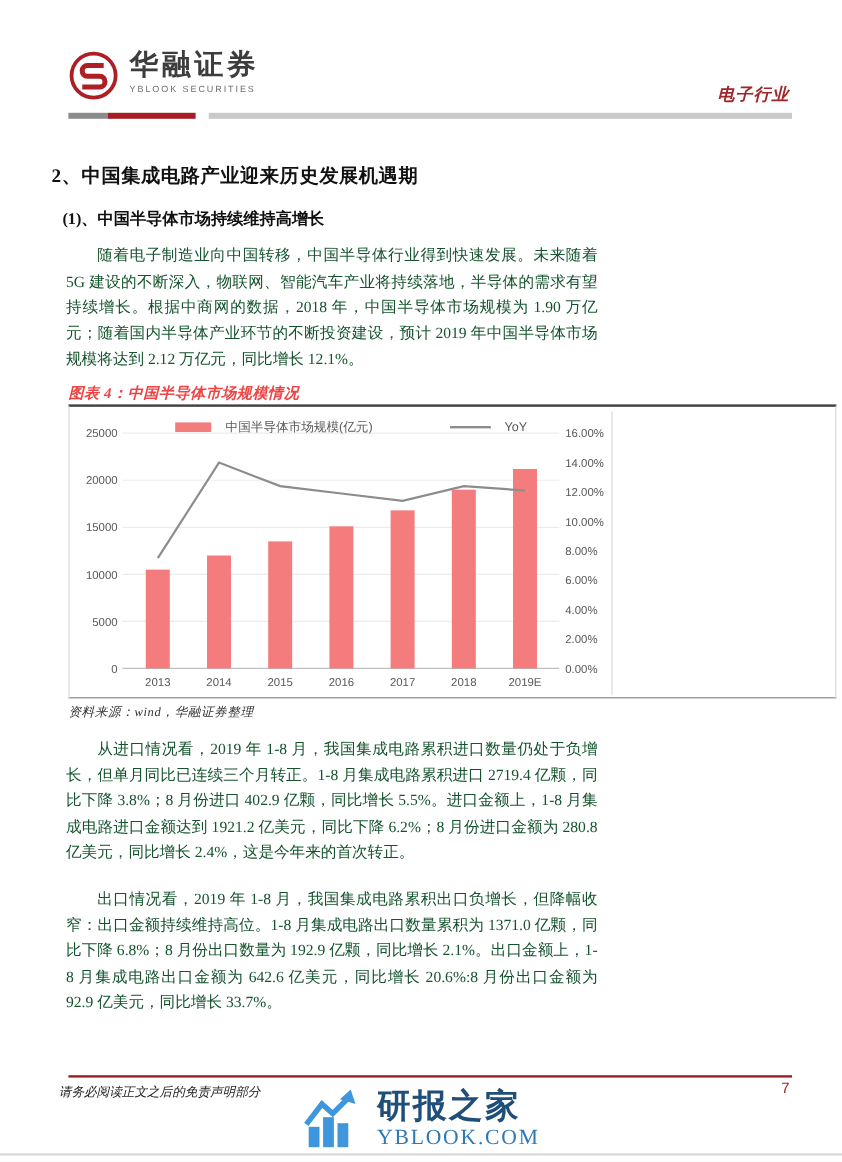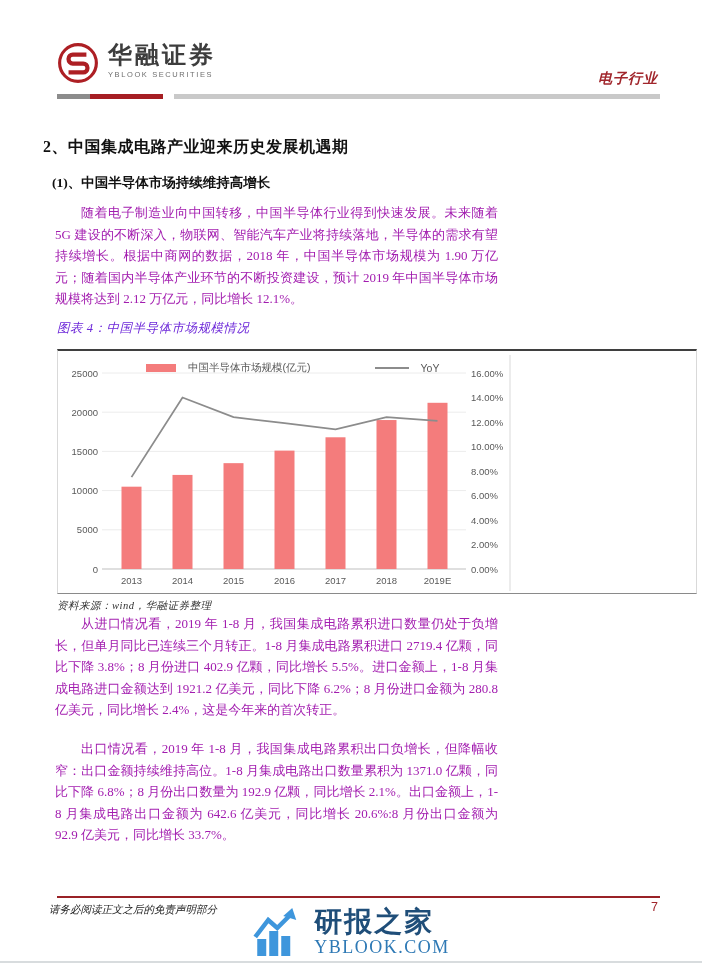--- a/index.html
+++ b/index.html
@@ -14,27 +14,27 @@
   .logo-text-cn { font-size:24px; font-weight:600; color:#3d3d3d; letter-spacing:3px; line-height:26px; }
   .logo-text-en { font-size:7.5px; color:#6e6e6e; letter-spacing:1.6px; font-family:"Liberation Sans",sans-serif; margin-top:2px; }
   .industry-tag { position:absolute; right:44px; top:70px; font-size:14px; font-weight:600; font-style:italic; color:#a1262c; letter-spacing:1px; }
   .rule { position:absolute; height:5px; top:94px; }
   .rule.gray  { left:57px;  width:33px;  background:#8c8c8c; }
   .rule.red   { left:90px;  width:73px;  background:#a61e23; }
   .rule.light { left:174px; width:486px; background:#c9c9c9; }
   
   .h1 { position:absolute; left:43px; top:137px; font-size:16px; font-weight:bold; color:#111; letter-spacing:0.5px; }
   .h2 { position:absolute; left:52px; top:174px; font-size:13.5px; font-weight:bold; color:#111; }
-  .para { position:absolute; left:55px; width:443px; font-size:13px; line-height:21.5px; text-align:justify; text-indent:2em; color:#a21caf; }
+  .para { position:absolute; left:55px; width:443px; font-size:13px; line-height:21.5px; text-align:justify; text-indent:2em; color:#14532d; }
   .p1 { top:202px; }
   .p2 { top:613px; }
   .p3 { top:738px; }
   
   .figure { position:absolute; left:57px; top:320px; width:640px; }
-  .figure-title { font-size:12.5px; font-weight:normal; font-style:italic; color:#6d28d9; margin-bottom:12px; letter-spacing:0.5px; }
+  .figure-title { font-size:12.5px; font-weight:bold; font-style:italic; color:#ef4444; margin-bottom:0; letter-spacing:0.5px; }
   .figure-frame {
     position:relative; width:640px; height:245px; background:#fff;
     border-left:1px solid #d9d9d9; border-right:1px solid #d9d9d9;
     border-top:2px solid #3f3f3f; border-bottom:1px solid #8a8a8a;
   }
   .legend { position:absolute; left:88px; top:10px; display:flex; align-items:center; gap:12px;
             font-family:"Liberation Sans",sans-serif; font-size:10.5px; color:#595959; }
   .legend .swatch-bar { width:30px; height:8px; }
   .legend .swatch-line { width:34px; height:2px; margin-left:52px; }
   .figure-source { font-size:10.5px; font-style:italic; color:#333; margin-top:5px; letter-spacing:0.5px; }

